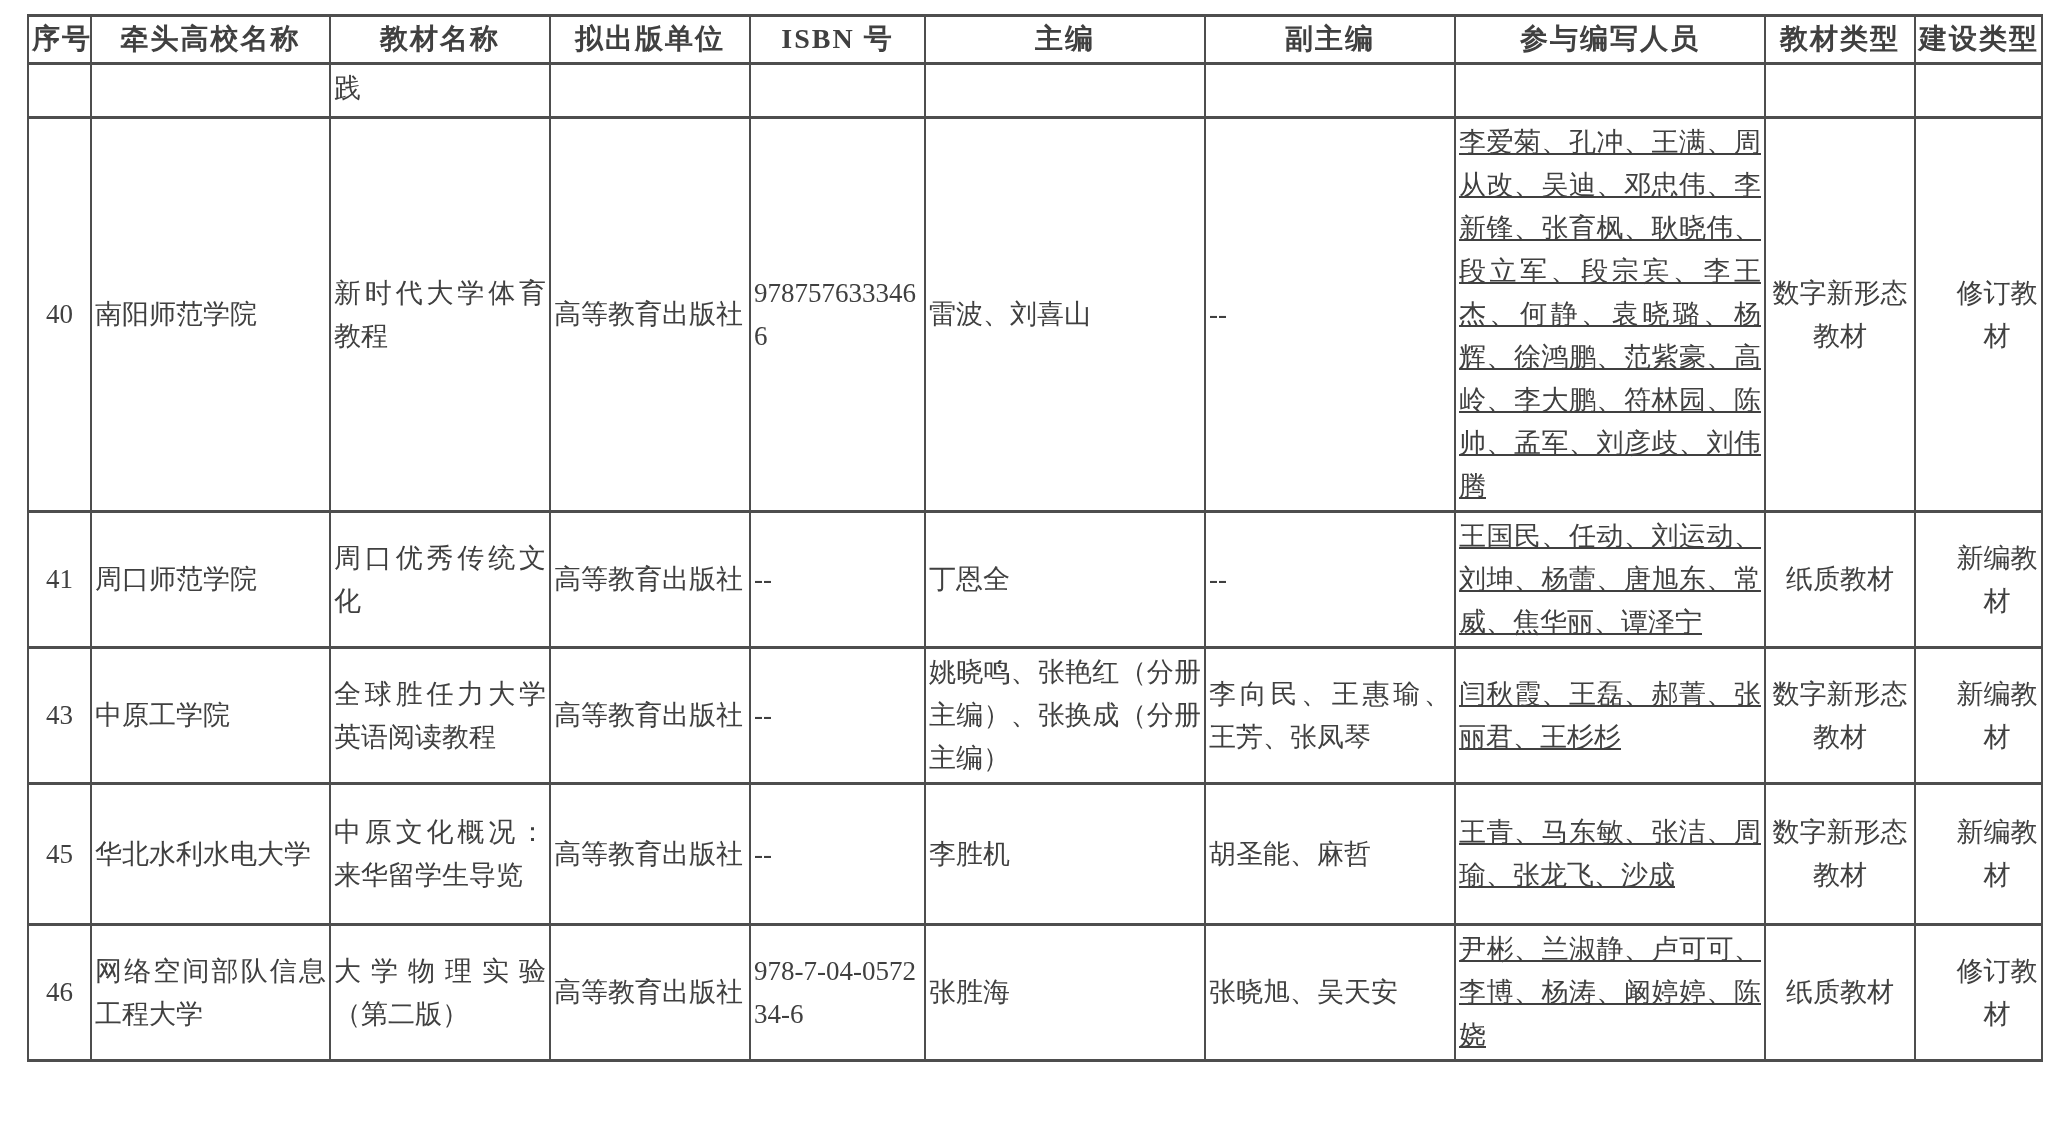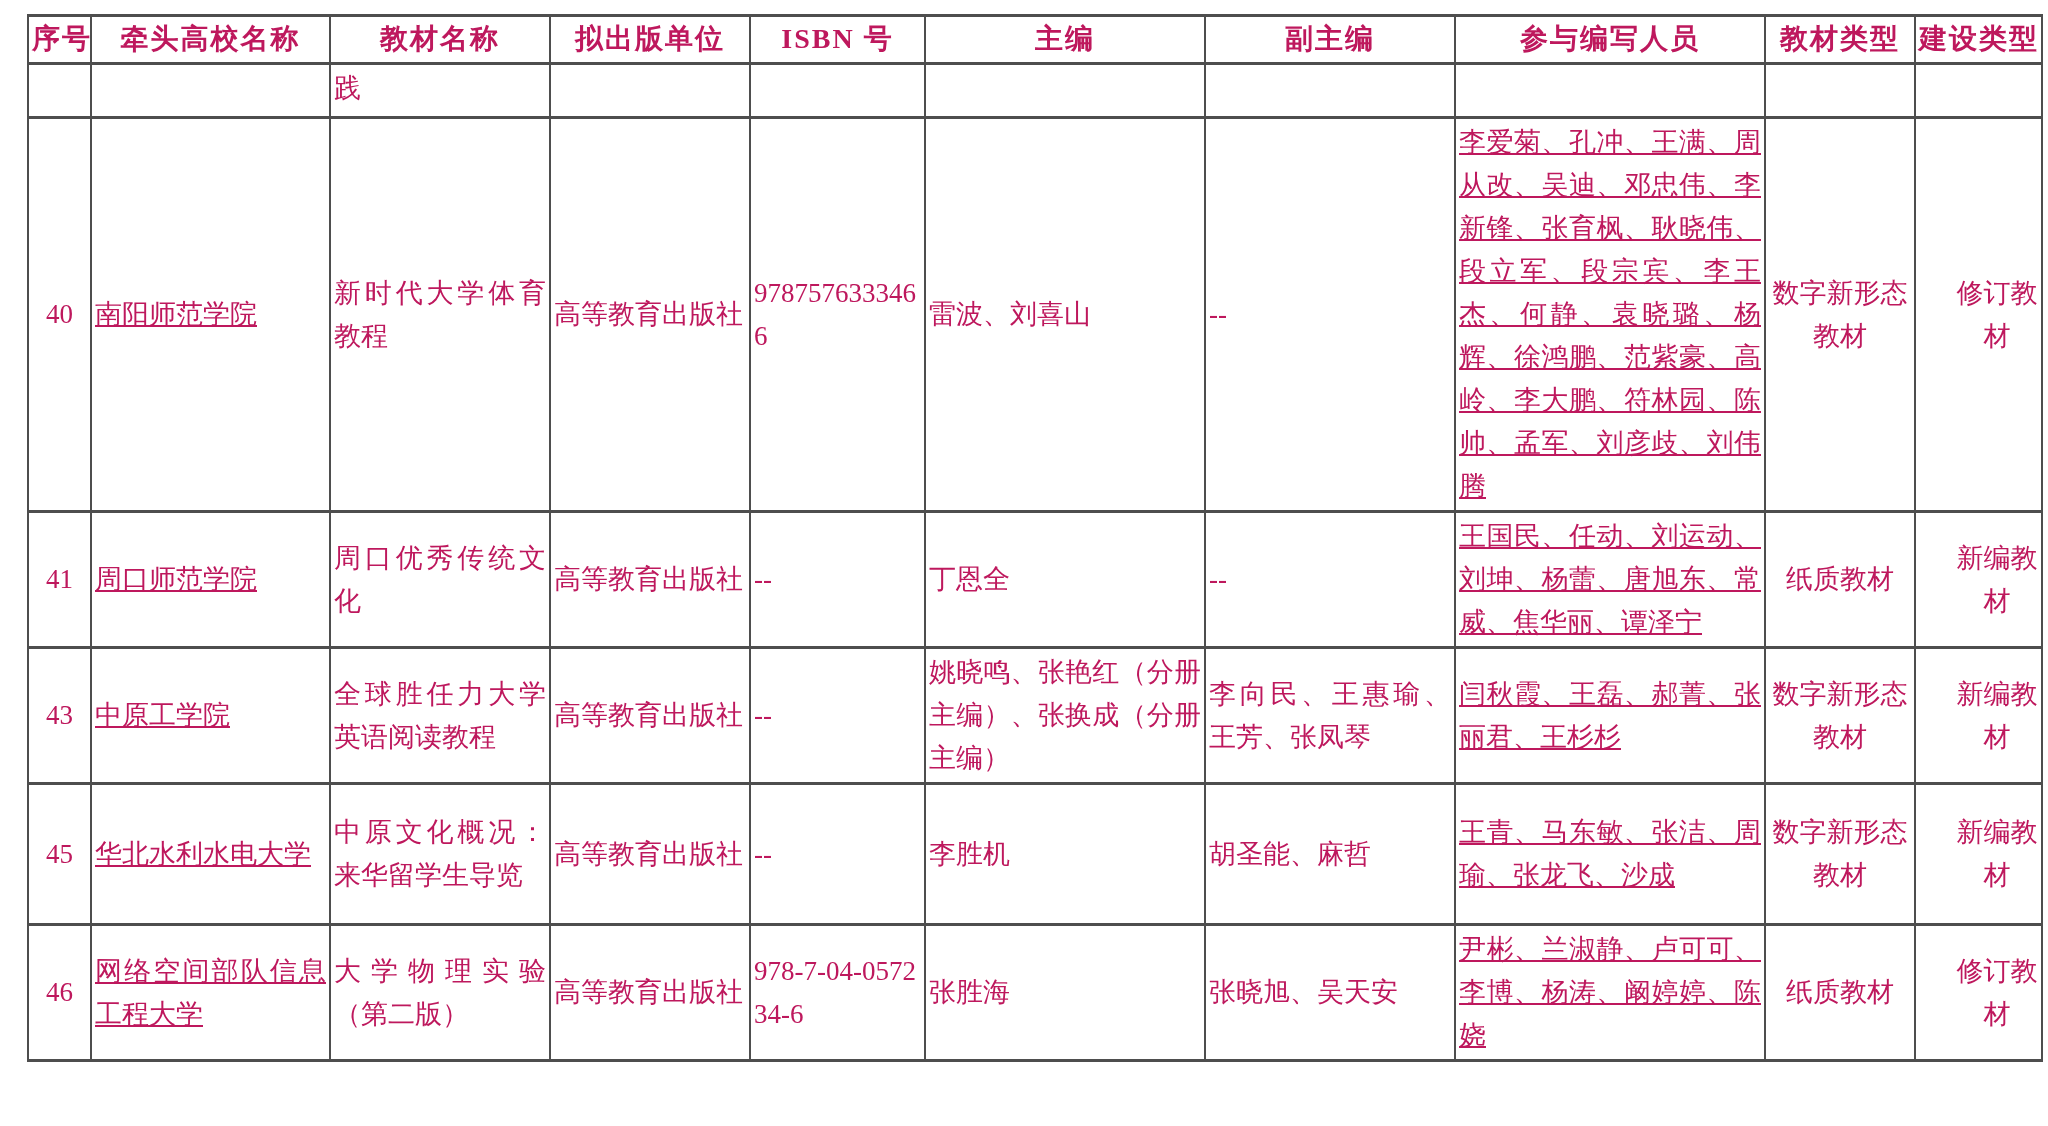--- a/index.html
+++ b/index.html
@@ -7,21 +7,21 @@
     padding: 0;
     background: #ffffff;
   }
   .page {
     width: 2048px;
     height: 1126px;
     box-sizing: border-box;
     background: #ffffff;
     padding: 14px 0 0 27px;
     font-family: "Liberation Serif", "DejaVu Serif", serif;
-    color: #be185d;
+    color: #404040;
   }
   table.doc-table {
     border-collapse: collapse;
     table-layout: fixed;
     width: 2014px;
   }
   .doc-table th, .doc-table td {
     border-left: 2px solid #4e4e4e;
     border-right: 2px solid #4e4e4e;
     border-top: 3px solid #4e4e4e;
@@ -48,21 +48,21 @@
   tbody tr:nth-child(1) { height: 54px; }   
   tbody tr:nth-child(2) { height: 344px; }  
   tbody tr:nth-child(3) { height: 131px; }  
   tbody tr:nth-child(4) { height: 90px; }   
   tbody tr:nth-child(5) { height: 141px; }  
   tbody tr:nth-child(6) { height: 92px; }   
   tbody tr:nth-child(7) { height: 94px; }   
   tbody tr:nth-child(8) { height: 121px; }  
 
   td.c-no      { text-align: center; font-family: Liberation Serif, serif; }
-  td.c-univ    { text-align: justify; text-decoration: underline; }
+  td.c-univ    { text-align: justify; }
   td.c-book    { text-align: justify; }
   td.c-pub     { text-align: left; }
   td.c-isbn    { text-align: left; word-break: break-all; }
   td.c-editor  { text-align: justify; }
   td.c-deputy  { text-align: justify; }
   td.c-part    { text-align: justify; text-decoration: underline; }
   td.c-type    { text-align: center; }
   td.c-build   { text-align: center; padding-left: 40px; }
   tr.partial-row td { vertical-align: top; }
 </style>

